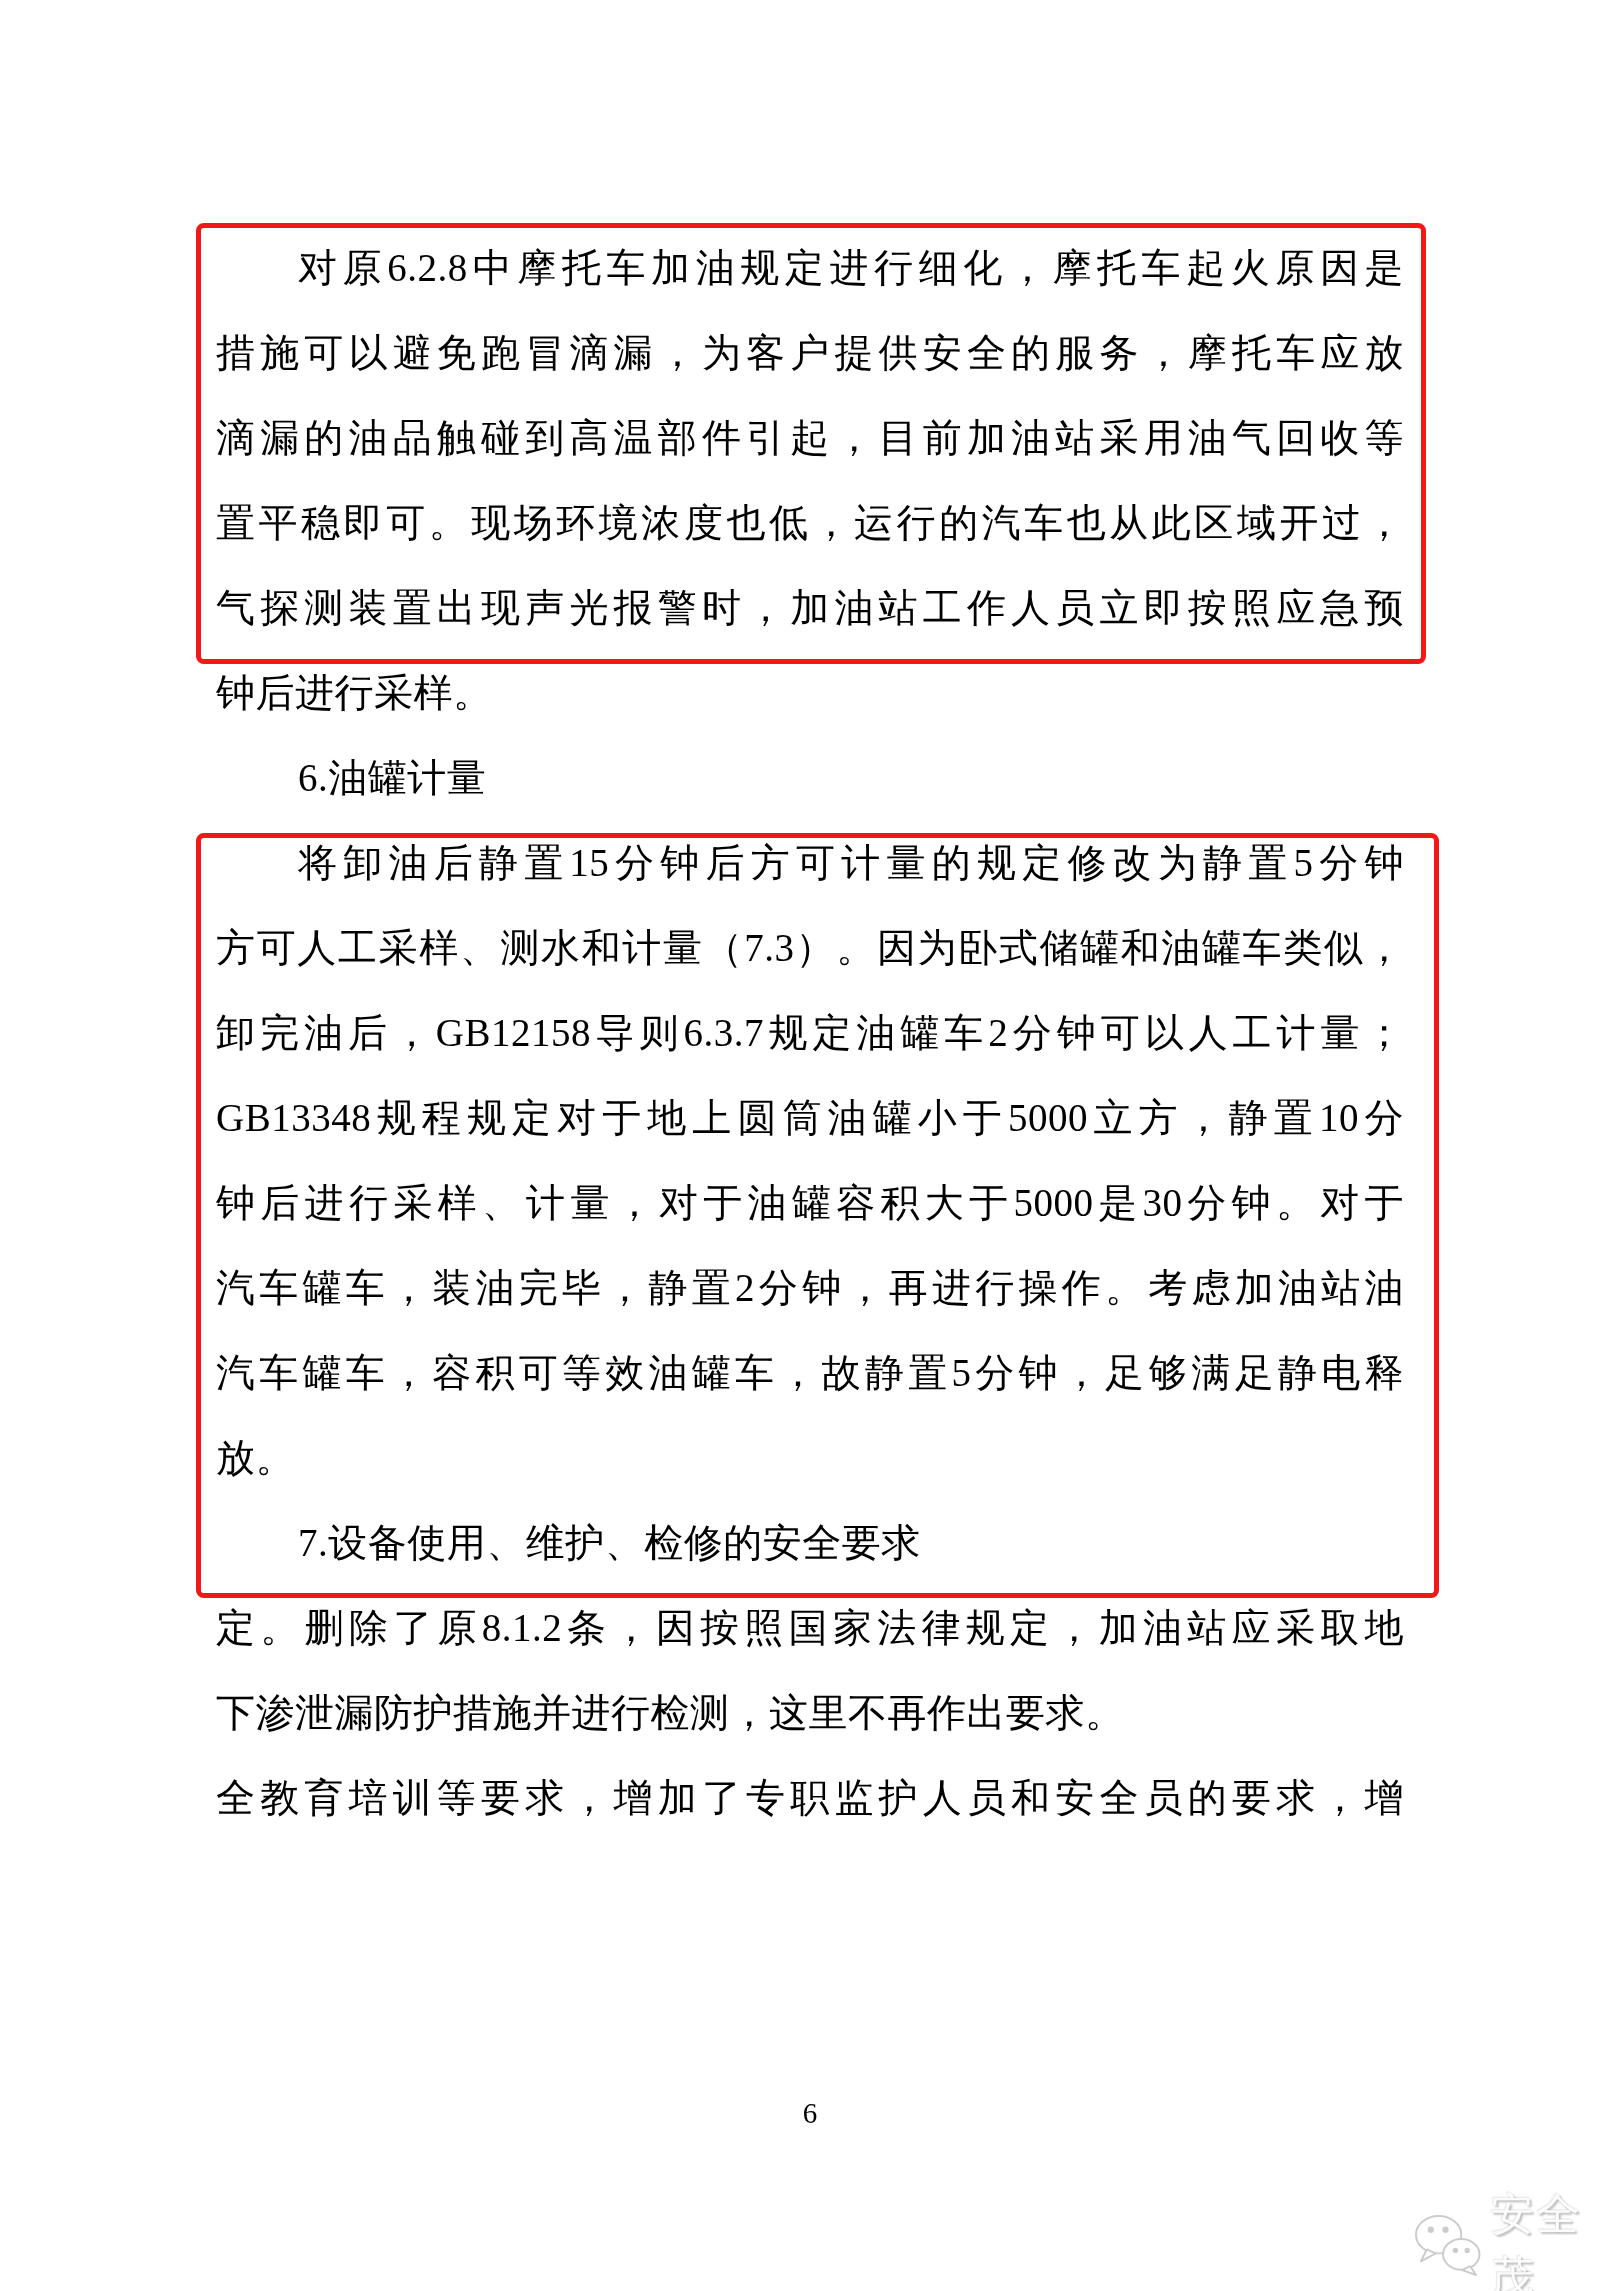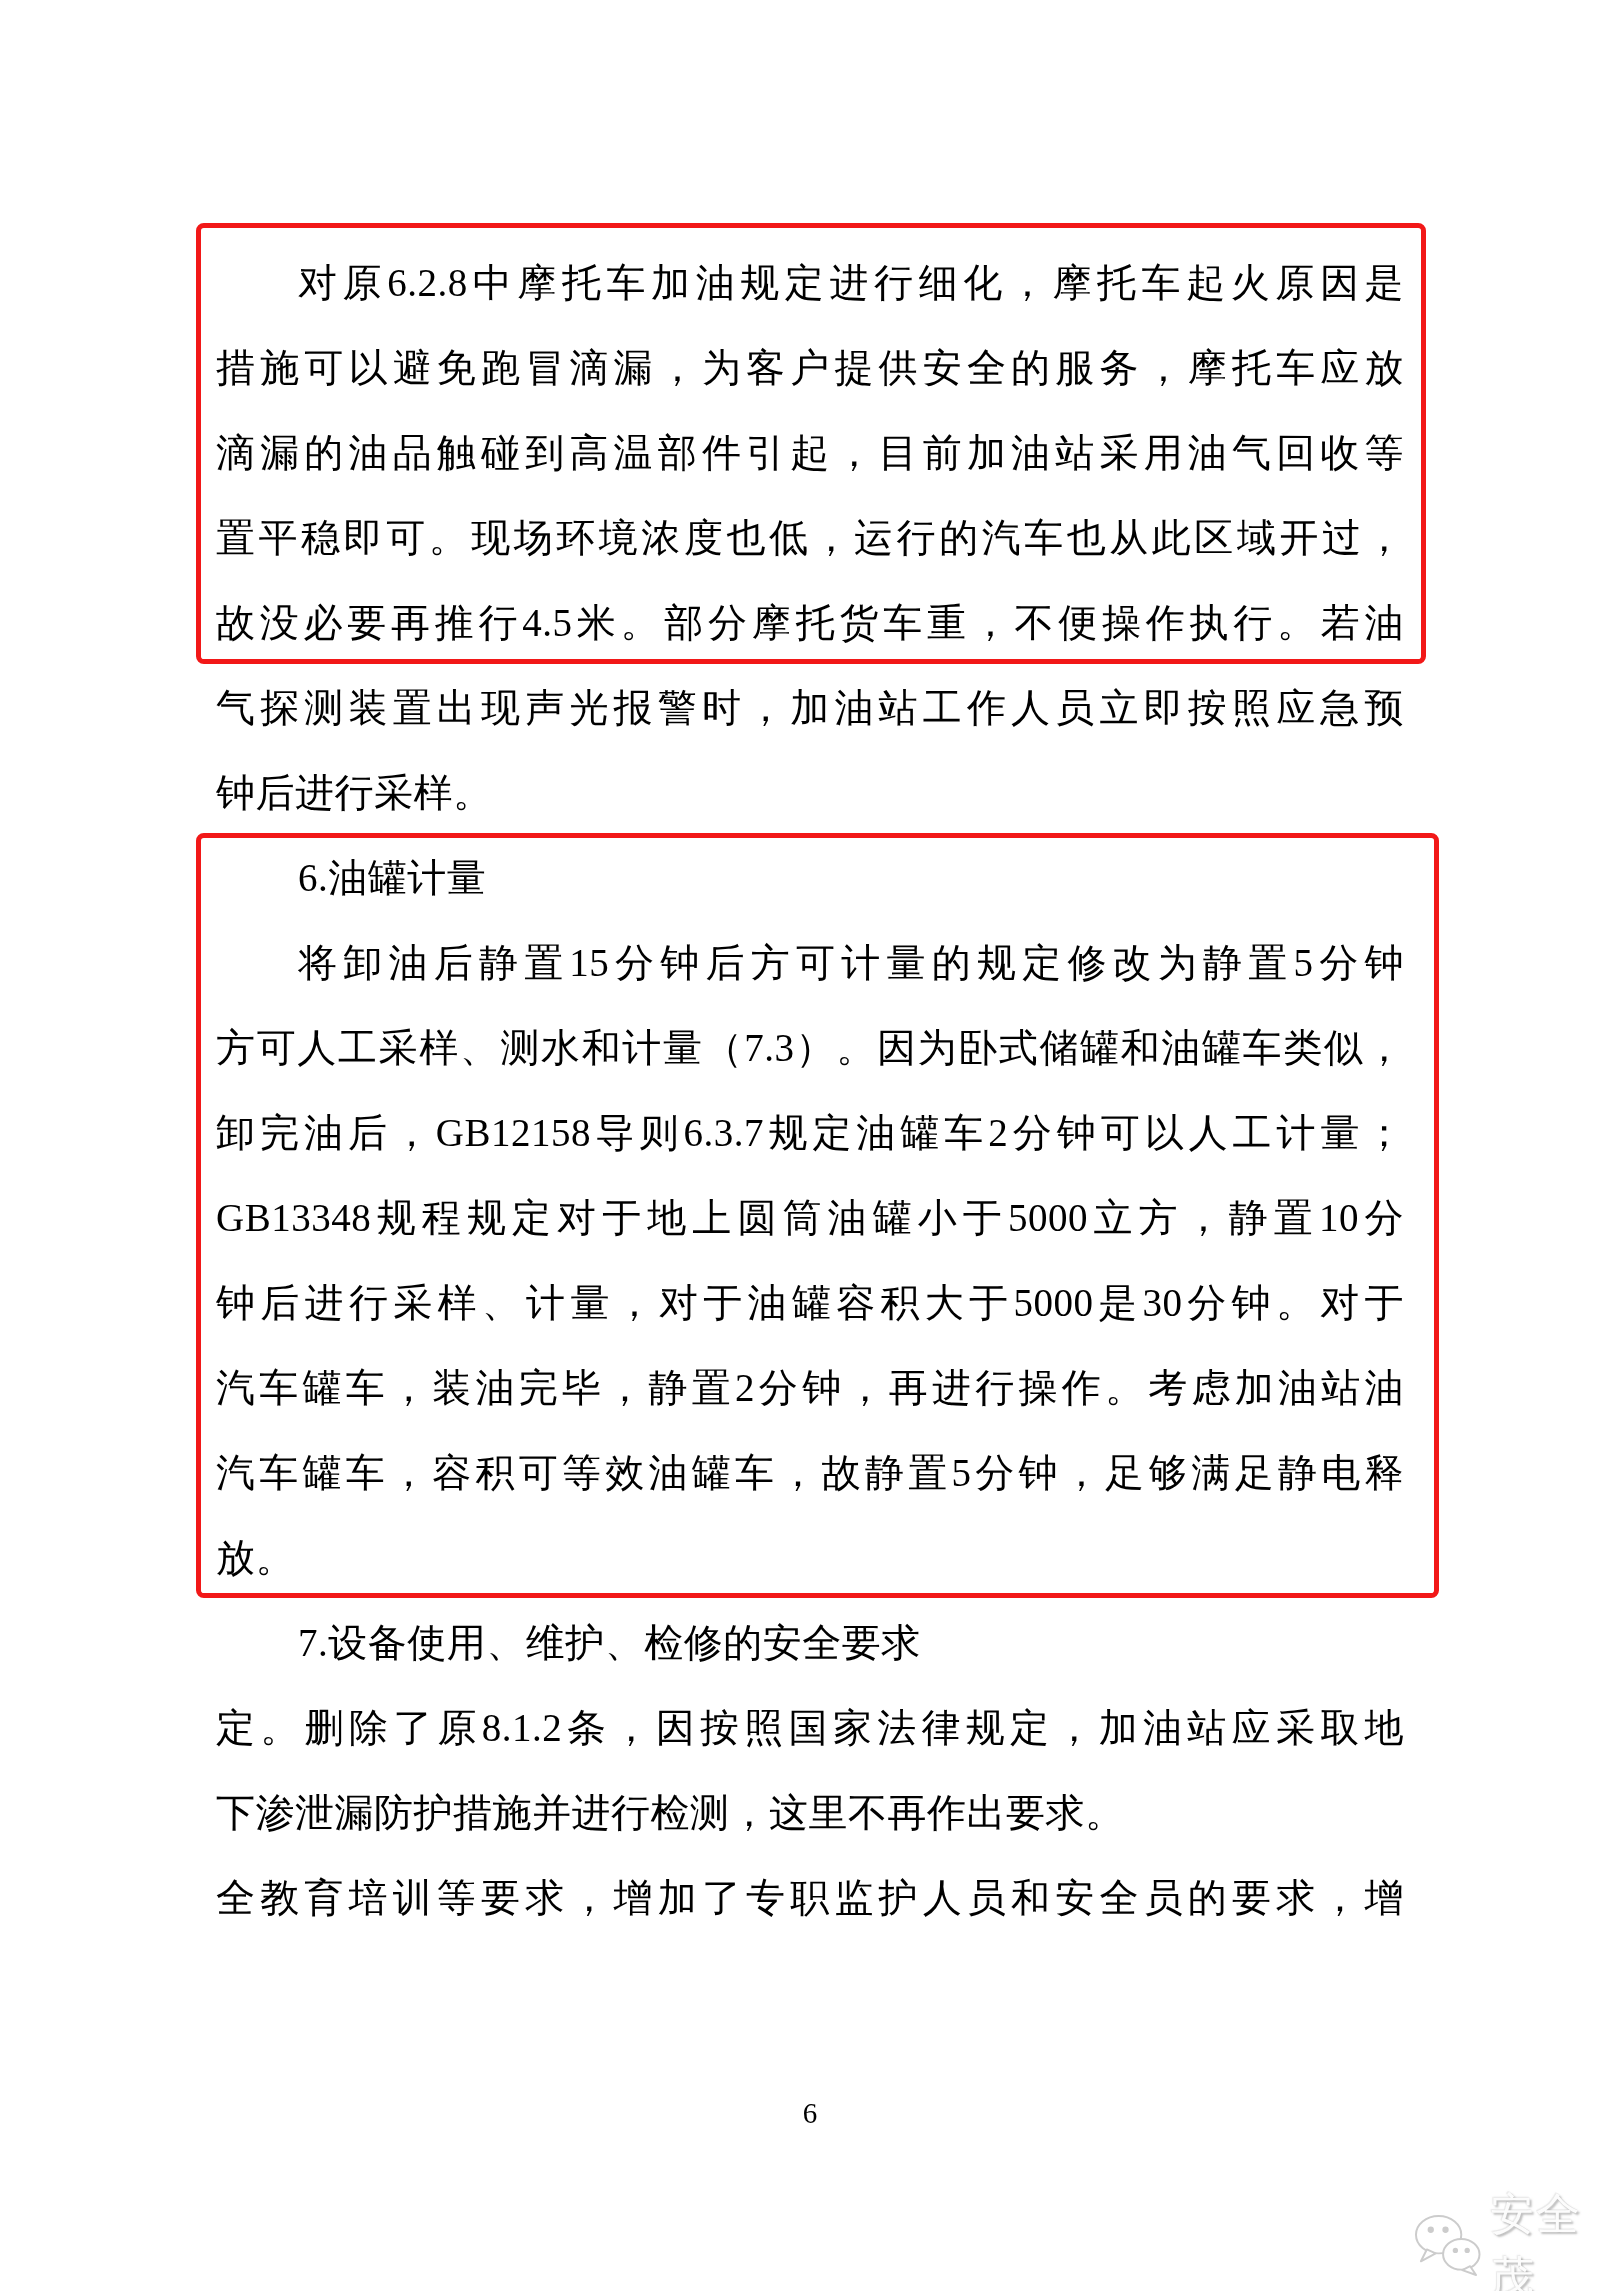--- a/index.html
+++ b/index.html
@@ -13,21 +13,21 @@
     height: 2292px;
     background: var(--page-bg, #ffffff);
     overflow: hidden;
     font-family: "Liberation Serif", "DejaVu Serif", serif;
     color: var(--text-color, #000000);
   }
   
   .content {
     position: absolute;
     left: 216px;
-    top: 240px;
+    top: 225px;
     width: 1188px;
   }
   .ln {
     height: 85px;
     line-height: 85px;
     font-size: 39px;
     letter-spacing: 0.5px;
     white-space: nowrap;
   }
   .ln.jst {
@@ -84,21 +84,20 @@
 </head>
 <body>
 
 <div class="page">
 
   <div class="content">
     <div class="ln ind jst">对原6.2.8中摩托车加油规定进行细化，摩托车起火原因是</div>
     <div class="ln jst">措施可以避免跑冒滴漏，为客户提供安全的服务，摩托车应放</div>
     <div class="ln jst">滴漏的油品触碰到高温部件引起，目前加油站采用油气回收等</div>
     <div class="ln jst">置平稳即可。现场环境浓度也低，运行的汽车也从此区域开过，</div>
-    <div class="ln jst">故没必要再推行4.5米。部分摩托货车重，不便操作执行。若油</div>
     <div class="ln jst">气探测装置出现声光报警时，加油站工作人员立即按照应急预</div>
     <div class="ln">钟后进行采样。</div>
     <div class="ln ind">6.油罐计量</div>
     <div class="ln ind jst">将卸油后静置15分钟后方可计量的规定修改为静置5分钟</div>
     <div class="ln jst">方可人工采样、测水和计量（7.3）。因为卧式储罐和油罐车类似，</div>
     <div class="ln jst">卸完油后，GB12158导则6.3.7规定油罐车2分钟可以人工计量；</div>
     <div class="ln jst">GB13348规程规定对于地上圆筒油罐小于5000立方，静置10分</div>
     <div class="ln jst">钟后进行采样、计量，对于油罐容积大于5000是30分钟。对于</div>
     <div class="ln jst">汽车罐车，装油完毕，静置2分钟，再进行操作。考虑加油站油</div>
     <div class="ln jst">汽车罐车，容积可等效油罐车，故静置5分钟，足够满足静电释</div>

